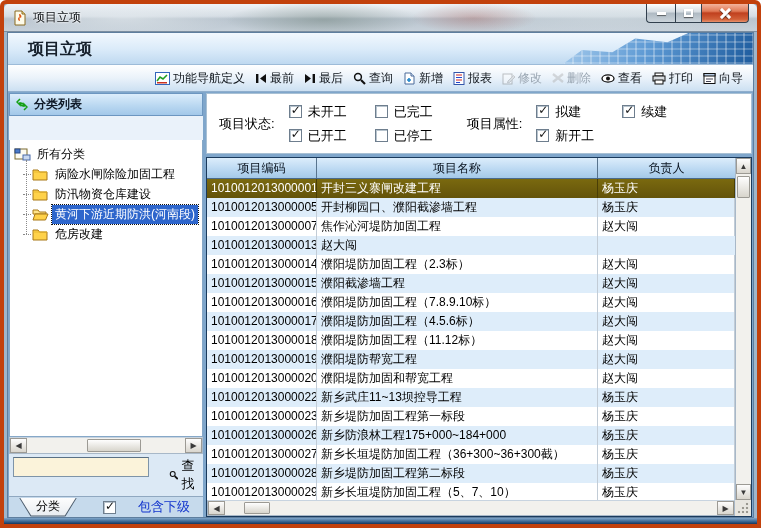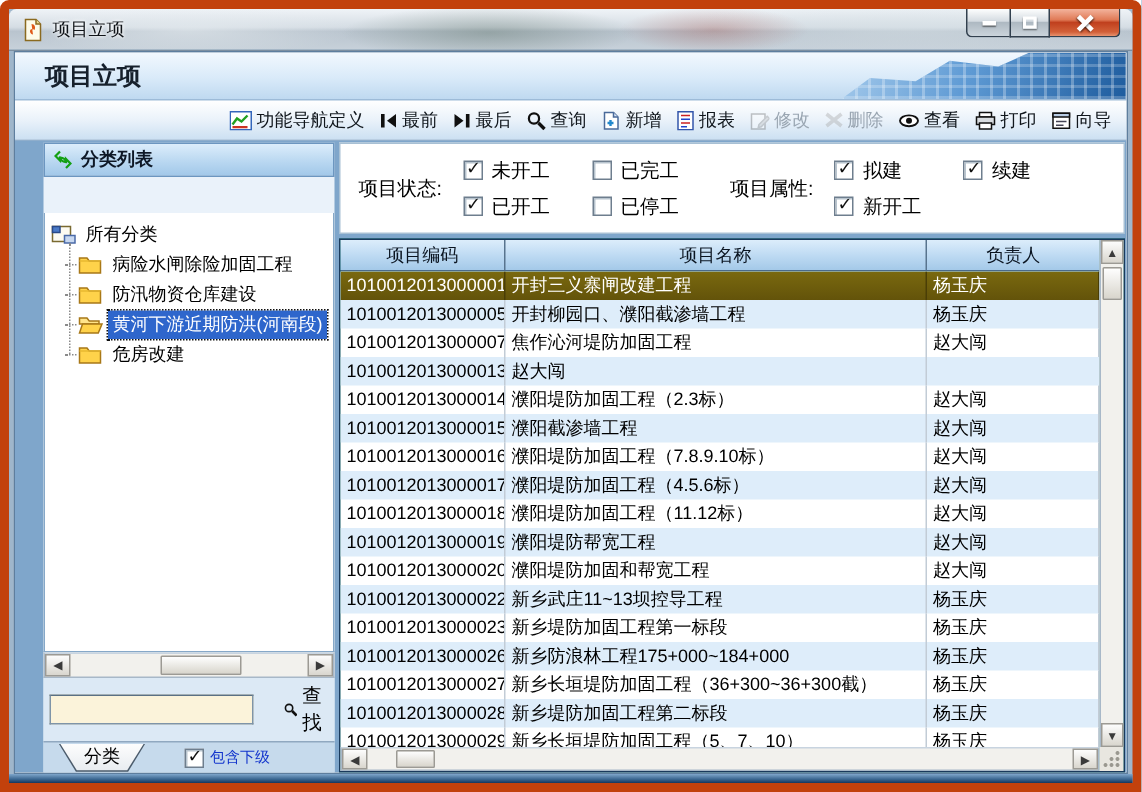--- a/index.html
+++ b/index.html
@@ -1,19 +1,19 @@
 <!DOCTYPE html>
 <html><head>
 <meta charset="utf-8">
 <style>
   * { margin:0; padding:0; box-sizing:border-box; }
   html,body { width:761px; height:528px; overflow:hidden;
     font-family:"Liberation Sans","DejaVu Sans",sans-serif; }
   .window { position:relative; width:761px; height:528px;
-    background:#9FB6CB; border:6px solid #c2410c; border-radius:6px 6px 0 0; }
+    background:#9FB6CB; border:4px solid #c2410c; border-radius:6px 6px 0 0; }
 
   
   .titlebar { position:relative; height:28px; border-radius:5px 5px 0 0;
     background:
       radial-gradient(ellipse 90px 22px at 470px 14px, rgba(160,70,60,.30), transparent 70%),
       radial-gradient(ellipse 140px 26px at 320px 16px, rgba(95,115,105,.40), transparent 70%),
       radial-gradient(ellipse 220px 26px at 600px 12px, rgba(215,225,230,.55), transparent 70%),
       radial-gradient(ellipse 160px 24px at 120px 14px, rgba(230,236,240,.6), transparent 70%),
       linear-gradient(180deg,#EFF3F7 0%,#D5DDE4 45%,#B9C4CE 55%,#C7D1DA 100%);
     border-bottom:1px solid #7C8EA0; display:flex; align-items:center; }
@@ -56,21 +56,21 @@
   .toolbar { flex:0 0 27px; display:flex; align-items:center; justify-content:flex-end;
     gap:2px; padding-right:6px; border-bottom:1px solid #8FAECC;
     background:linear-gradient(180deg,#FFFFFF 0%,#EAF2FA 50%,#CCE0F2 100%); }
   .tbtn { display:flex; align-items:center; gap:3px; padding:2px 3px; font-size:12px;
     color:#10161C; cursor:pointer; border:1px solid transparent; border-radius:2px; white-space:nowrap; }
   .tbtn.disabled { color:#9AA6B2; cursor:default; }
   .tbtn.disabled svg { opacity:.38; filter:grayscale(1); }
   .tbtn svg { flex:0 0 auto; }
 
   
-  .main { flex:1; display:flex; gap:3px; background:#7FA6CB; padding:1px 1px 0 19px; min-height:0; }
+  .main { flex:1; display:flex; gap:3px; background:#7FA6CB; padding:1px 1px 0 1px; min-height:0; }
 
   
   .sidebar { flex:0 0 193px; display:flex; flex-direction:column; background:#EAF2FA; min-height:0;
     border-right:1px solid #57board82; }
   .side-header { flex:0 0 23px; display:flex; align-items:center; gap:6px; padding-left:6px;
     background:linear-gradient(180deg,#DCEDFB 0%,#B7D6F0 60%,#A2C8E9 100%);
     border:1px solid #6C96C0; font-size:12px; font-weight:bold; color:#0E1826; }
   .tree { flex:1; background:#fff; border:1px solid #86A8C8; border-top:none; overflow:hidden;
     padding:4px 2px 0 4px; font-size:12px; min-height:0;margin-top:24px; }
   .tree-item { display:flex; align-items:center; height:20px; white-space:nowrap; cursor:pointer; color:#000; }
@@ -88,35 +88,35 @@
     border:1px solid #A8B8C8; border-top:1px solid #C8D4E0; }
   .sb-btn { width:17px; flex:0 0 17px; background:linear-gradient(180deg,#FDFDFD,#D9D6CE);
     border:1px solid #9C9A94; display:flex; align-items:center; justify-content:center;
     font-size:8px; color:#3A3A3A; cursor:pointer; }
   .sb-track { flex:1; position:relative; }
   .sb-thumb { position:absolute; background:linear-gradient(180deg,#FEFEFE,#D8D5CC);
     border:1px solid #9C9A94; border-radius:1px; cursor:grab; }
   .tree-hscroll .sb-thumb { left:38%; width:34%; top:1px; bottom:1px; }
 
   
-  .search-row { flex:0 0 27px; display:flex; align-items:center; gap:20px; padding:3px 4px;
+  .search-row { flex:0 0 27px; display:flex; align-items:flex-start; gap:20px; padding:3px 4px;
     background:#DCE9F5; }
   .search-input { width:136px; height:20px; border:1px solid #7E94A8; border-top-color:#5A7084;
     background:#FBF3DA; font-size:12px; padding:0 3px; outline:none; }
   .find { display:flex; align-items:center; gap:3px; font-size:13px; color:#000; cursor:pointer; }
 
   
   .tab-row { flex:0 0 21px; display:flex; align-items:center; background:#C6DAEC;
     border-top:1px solid #90A8C0; padding-left:10px; gap:26px; }
   .tab-outer { width:58px; height:19px; background:#4A5A6A;
     clip-path:polygon(0 0,100% 0,80% 100%,20% 100%); position:relative; }
   .tab-inner { position:absolute; inset:0 1px 1px 1px; background:linear-gradient(#FDFDFD,#E8ECF0);
     clip-path:polygon(0 0,100% 0,80% 100%,20% 100%); display:flex; align-items:center;
     justify-content:center; font-size:12px; color:#000; }
-  .inc-sub { display:flex; align-items:center; gap:4px; font-size:10px; color:#1133CC; cursor:pointer;text-align:right; }
+  .inc-sub { display:flex; align-items:center; gap:22px; font-size:13px; color:#1133CC; cursor:pointer;text-align:right; }
 
   
   .cb { width:13px; height:13px; background:#fff; border:1px solid #6E7E8E;
     box-shadow:inset 1px 1px 0 #B8C4CE; position:relative; flex:0 0 13px; display:inline-block; }
   .cb.on::after { content:"✓"; position:absolute; left:1px; top:-3px; font-size:12px;
     font-weight:bold; color:#101010; }
 
   
   .content { flex:1; display:flex; flex-direction:column; gap:3px; min-width:0; min-height:0; }
   .filterpanel { flex:0 0 61px; background:#fff; border:1px solid #A8C0D4;

